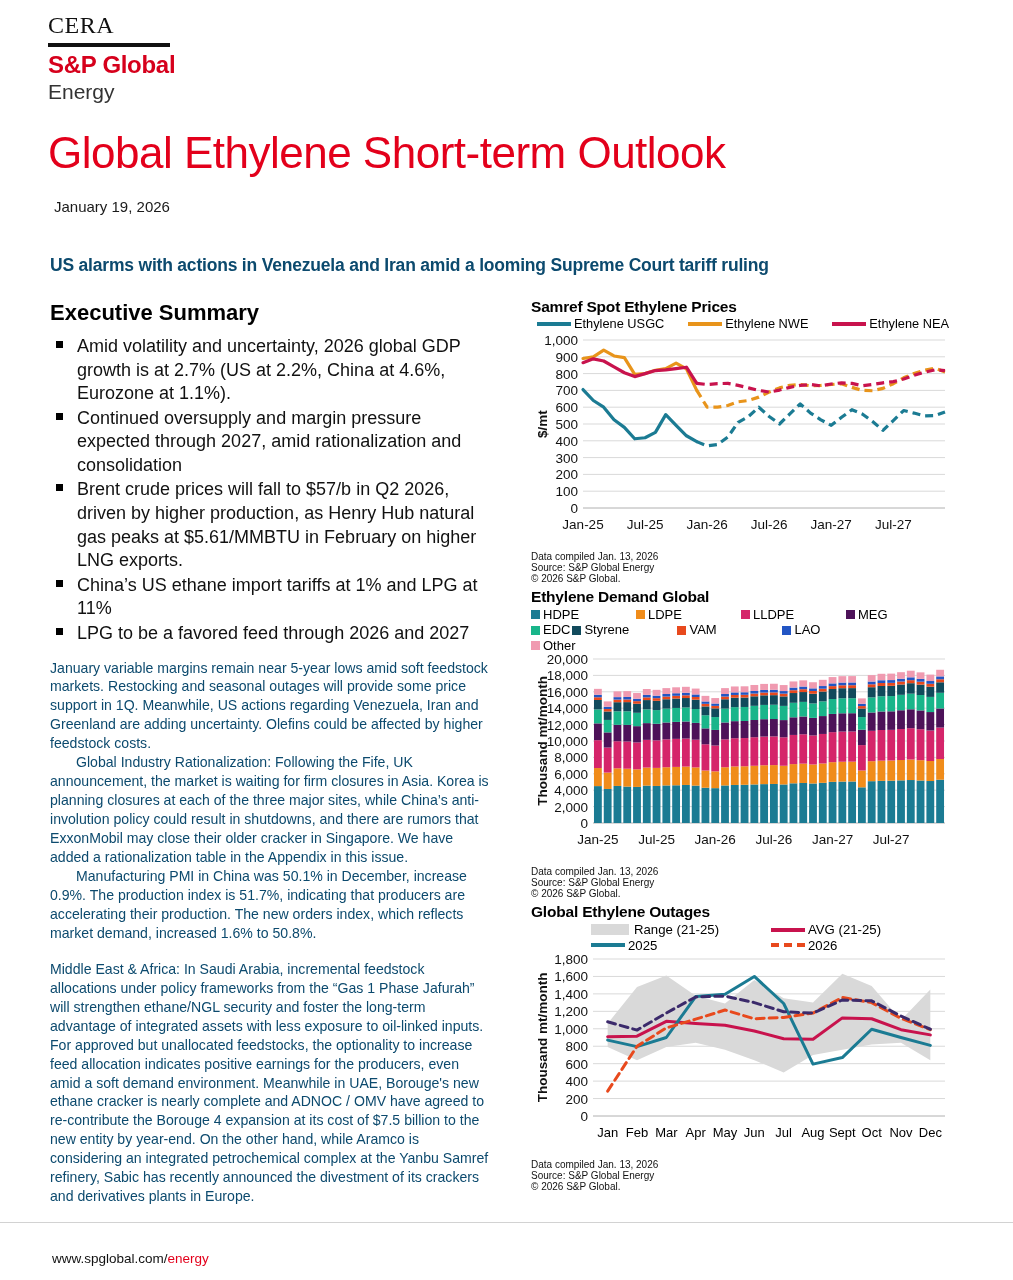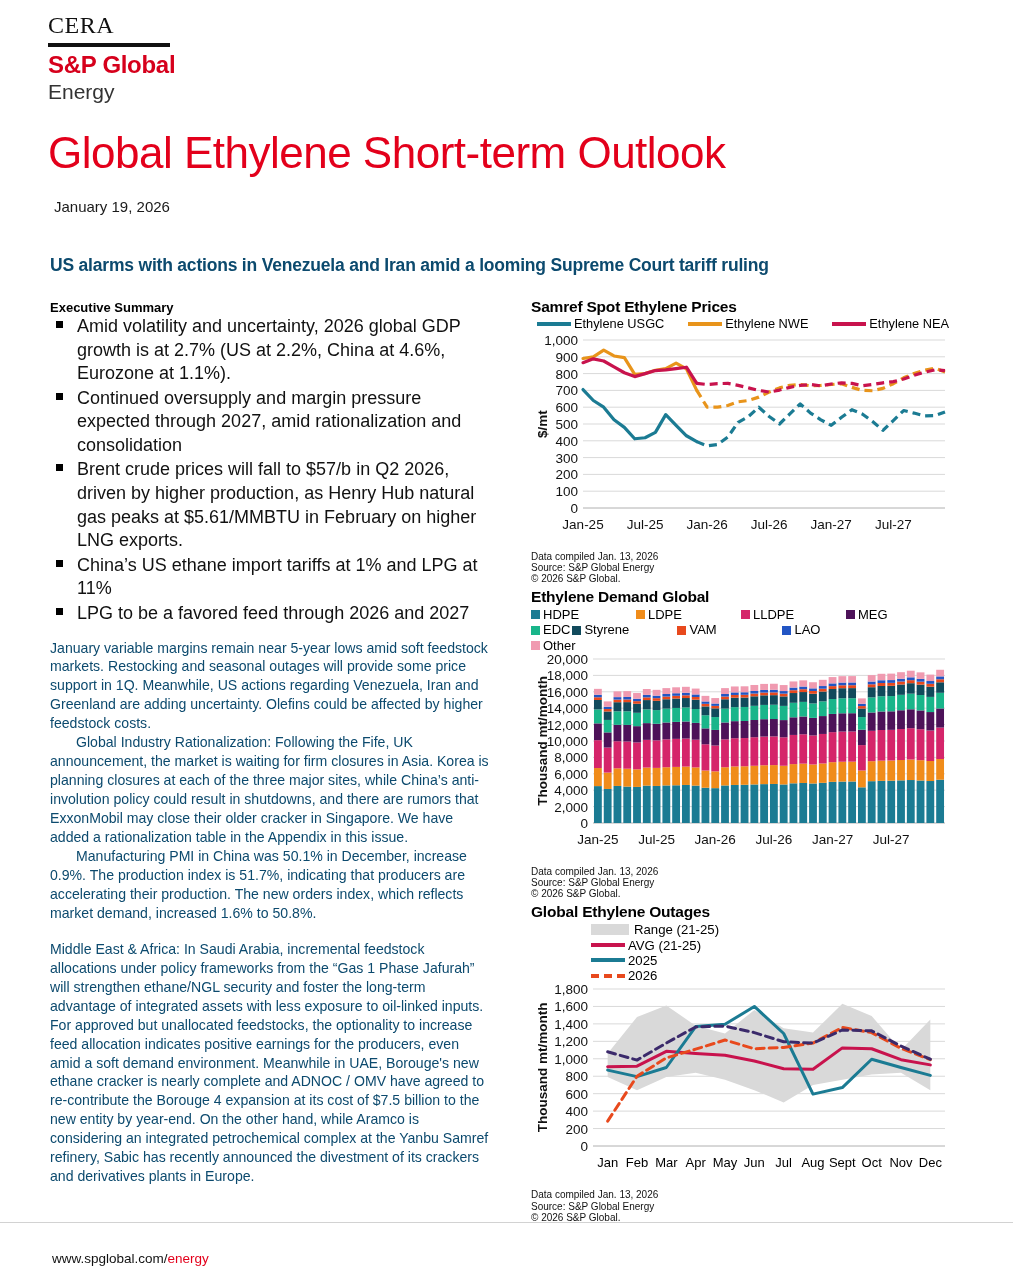--- a/index.html
+++ b/index.html
@@ -25,21 +25,21 @@
     font-size: 44px; color: #e3001b; font-weight: 400; letter-spacing: -.5px; white-space: nowrap;
   }
   .doc-date { position: absolute; left: 54px; top: 198px; font-size: 15px; color: #1a1a1a; }
   .headline {
     position: absolute; left: 50px; top: 255px; right: 40px;
     font-size: 17.5px; font-weight: bold; color: #0c4a6e; letter-spacing: -.2px; white-space: nowrap;
   }
 
   
   .left-col { position: absolute; left: 50px; top: 300px; width: 440px; }
-  .sec-title { font-size: 13px; font-weight: bold; }
+  .sec-title { font-size: 22px; font-weight: bold; margin-bottom: 9px; }
   .assumptions-label { font-size: 14px; font-weight: bold; margin-bottom: 4px; }
   ul.bullets { list-style: none; }
   ul.bullets li {
     position: relative; padding-left: 27px; margin-bottom: 1px;
     font-size: 18px; line-height: 1.31; color: #111;
   }
   ul.bullets li::before {
     content: ""; position: absolute; left: 6px; top: 6px;
     width: 7px; height: 7px; background: #000;
   }
@@ -59,21 +59,21 @@
   .lg-line { width: 34px; height: 4px; margin-right: 3px; flex: none; }
   .lg-line.dashed {
     height: 0; border-top: 4px dashed currentColor; background: none !important;
   }
   .lg-sw { width: 9px; height: 9px; margin-right: 3px; flex: none; }
   .lg-band { width: 38px; height: 11px; margin-right: 5px; flex: none; background: #d9d9d9; }
 
   .legend-prices { justify-content: space-between; padding: 0 2px 0 6px; font-size: 12.8px; }
   .legend-demand { font-size: 13px; }
   .legend-demand .lg-item { width: 25%; padding-right: 2px; }
-  .legend-outage { font-size: 13.2px; padding-left: 60px; flex-direction: column; }
+  .legend-outage { font-size: 13.2px; padding-left: 60px; }
   .legend-outage .lg-item { width: 50%; }
 
   svg { display: block; }
   .ax { font-size: 13.5px; font-family: "Liberation Sans", sans-serif; fill: #111; }
   .ax-sm { font-size: 13px; }
   .ylab { font-size: 13.5px; font-weight: bold; fill: #111; }
   .grid { stroke: #d9d9d9; stroke-width: 1; }
   .axisline { stroke: #b0b0b0; stroke-width: 1; }
 
   

